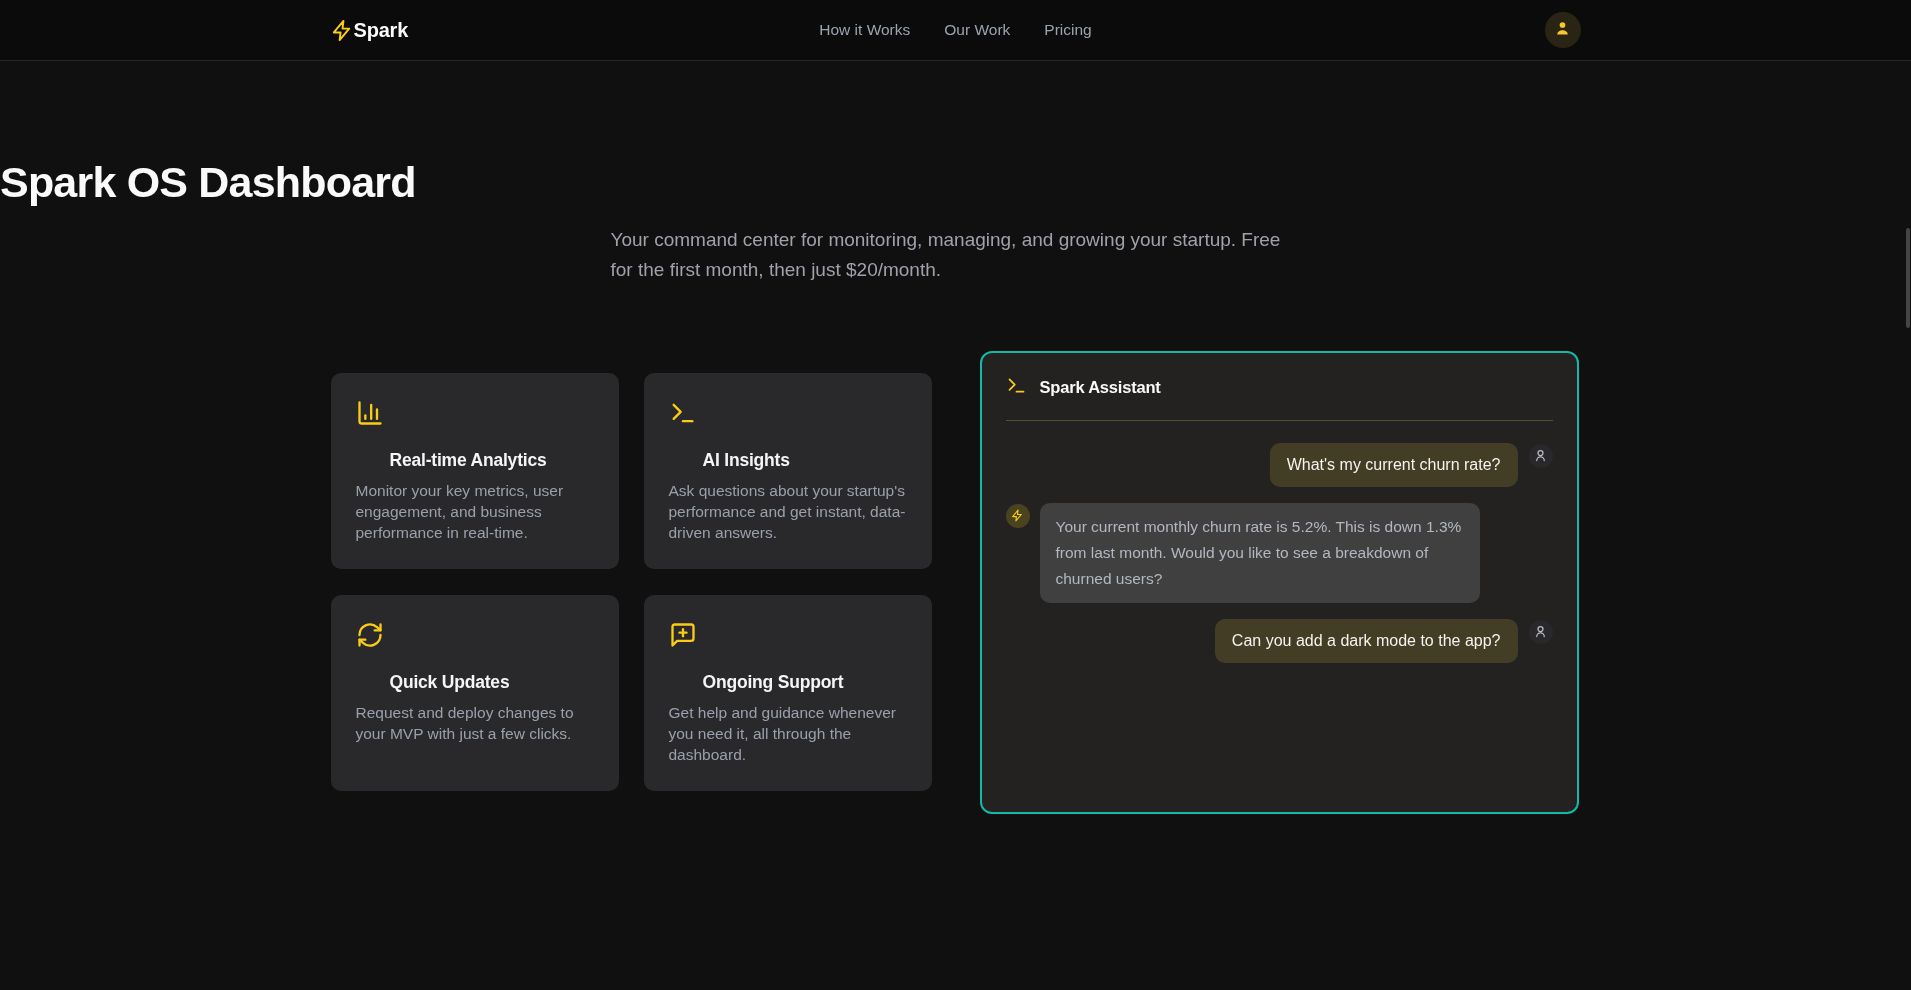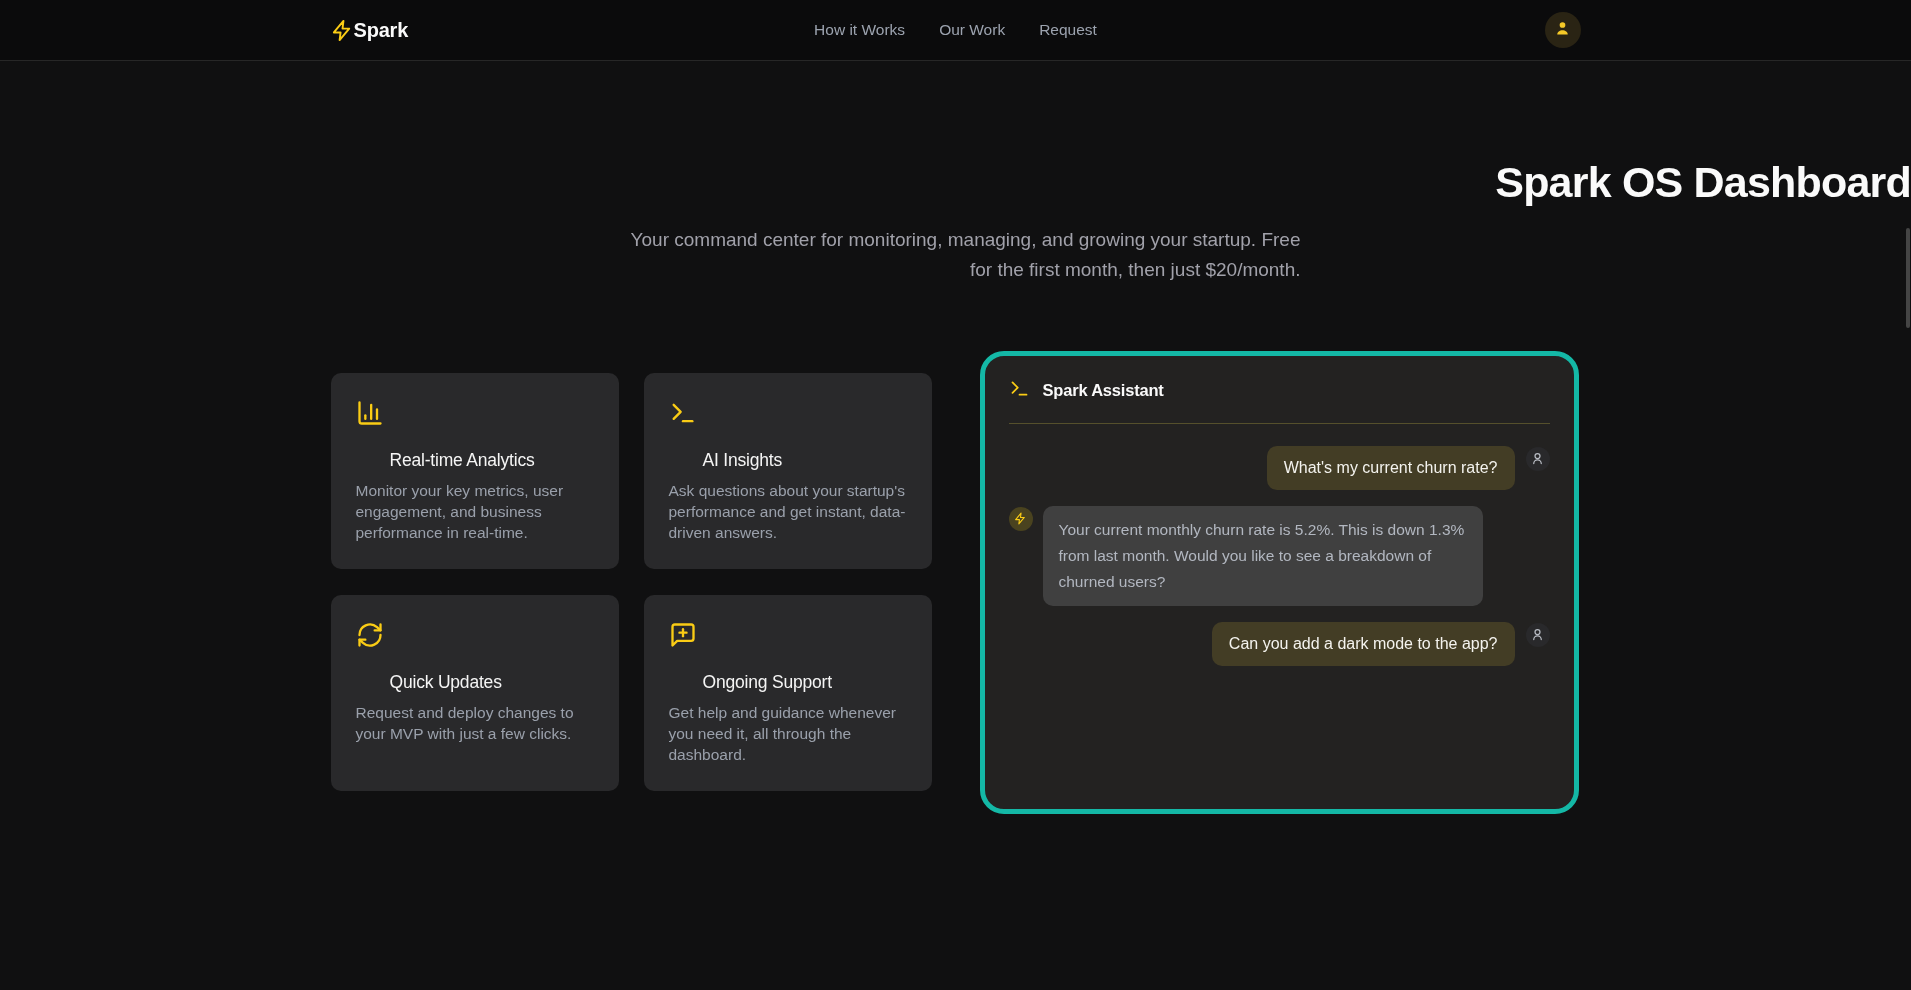--- a/index.html
+++ b/index.html
@@ -28,21 +28,21 @@
     display:flex; gap:34px;
   }
   .nav-link { font-size:15.5px; color:#9ca3af; text-decoration:none; cursor:pointer; white-space:nowrap; }
   .avatar-btn {
     width:36px; height:36px; border-radius:50%;
     background:#2a2414; border:none; cursor:pointer;
     display:flex; align-items:center; justify-content:center;
   }
 
   
-  .hero { text-align:right; margin-top:99px; }
+  .hero { text-align:left; margin-top:99px; }
   .hero h1 {
     font-size:43px; font-weight:700; letter-spacing:-0.8px; color:#fafafa; line-height:1.04;
   }
   .hero p {
     margin:20px auto 0; max-width:690px;
     font-size:19px; line-height:30px; color:#a1a1aa;
   }
 
   
   .main { margin-top:66px; }
@@ -52,27 +52,27 @@
 
   
   .features {
     display:grid; grid-template-columns:1fr 1fr; column-gap:25px; row-gap:26px;
   }
   .card {
     background:#29292b; border-radius:10px; padding:26px 25px; cursor:default;
   }
   .card-icon { width:28px; height:28px; }
   .card-icon svg { display:block; }
-  .card h3 { margin-top:23px; font-size:17.5px; font-weight:400; color:#f5f5f5; letter-spacing:-0.2px;padding-left:34px; }
+  .card h3 { margin-top:23px; font-size:17.5px; font-weight:700; color:#f5f5f5; letter-spacing:-0.2px;padding-left:34px; }
   .card p  { margin-top:9px; font-size:15.5px; line-height:21px; color:#9aa0ab; }
 
   
   .chat-panel {
     height:463px; background:#232221;
-    border:5px solid #14b8a6; border-radius:24px;
+    border:2px solid #14b8a6; border-radius:12px;
     display:flex; flex-direction:column; overflow:hidden;
   }
   .chat-header {
     display:flex; align-items:center; gap:13px;
     padding:22px 24px 20px;
   }
   .chat-title { font-size:16.5px; font-weight:700; color:#fafafa; letter-spacing:-0.2px; }
   .chat-divider { border:none; border-top:1px solid #55502c; margin:0 24px; }
   .chat-messages {
     flex:1; display:flex; flex-direction:column; gap:16px;
@@ -115,21 +115,21 @@
         <svg width="23" height="23" viewBox="0 0 24 24" fill="none" stroke="#facc15" stroke-width="2" stroke-linecap="round" stroke-linejoin="round">
             <path d="M13 2 3 14h7l-1 8 10-12h-7l1-8z"></path>
           </svg>
       </span>
       <span class="logo-text">Spark</span>
     </div>
 
     <nav class="nav-links">
       <a class="nav-link">How it Works</a>
       <a class="nav-link">Our Work</a>
-      <a class="nav-link">Request</a>
+      <a class="nav-link">Pricing</a>
     </nav>
 
     <button class="avatar-btn">
       <span>
         <svg width="19" height="19" viewBox="0 0 24 24" fill="#f5c928">
             <circle cx="12" cy="7.6" r="3.6"></circle>
             <path d="M5.4 19.6c0-3.2 3-5.4 6.6-5.4s6.6 2.2 6.6 5.4z"></path>
           </svg>
       </span>
     </button>

